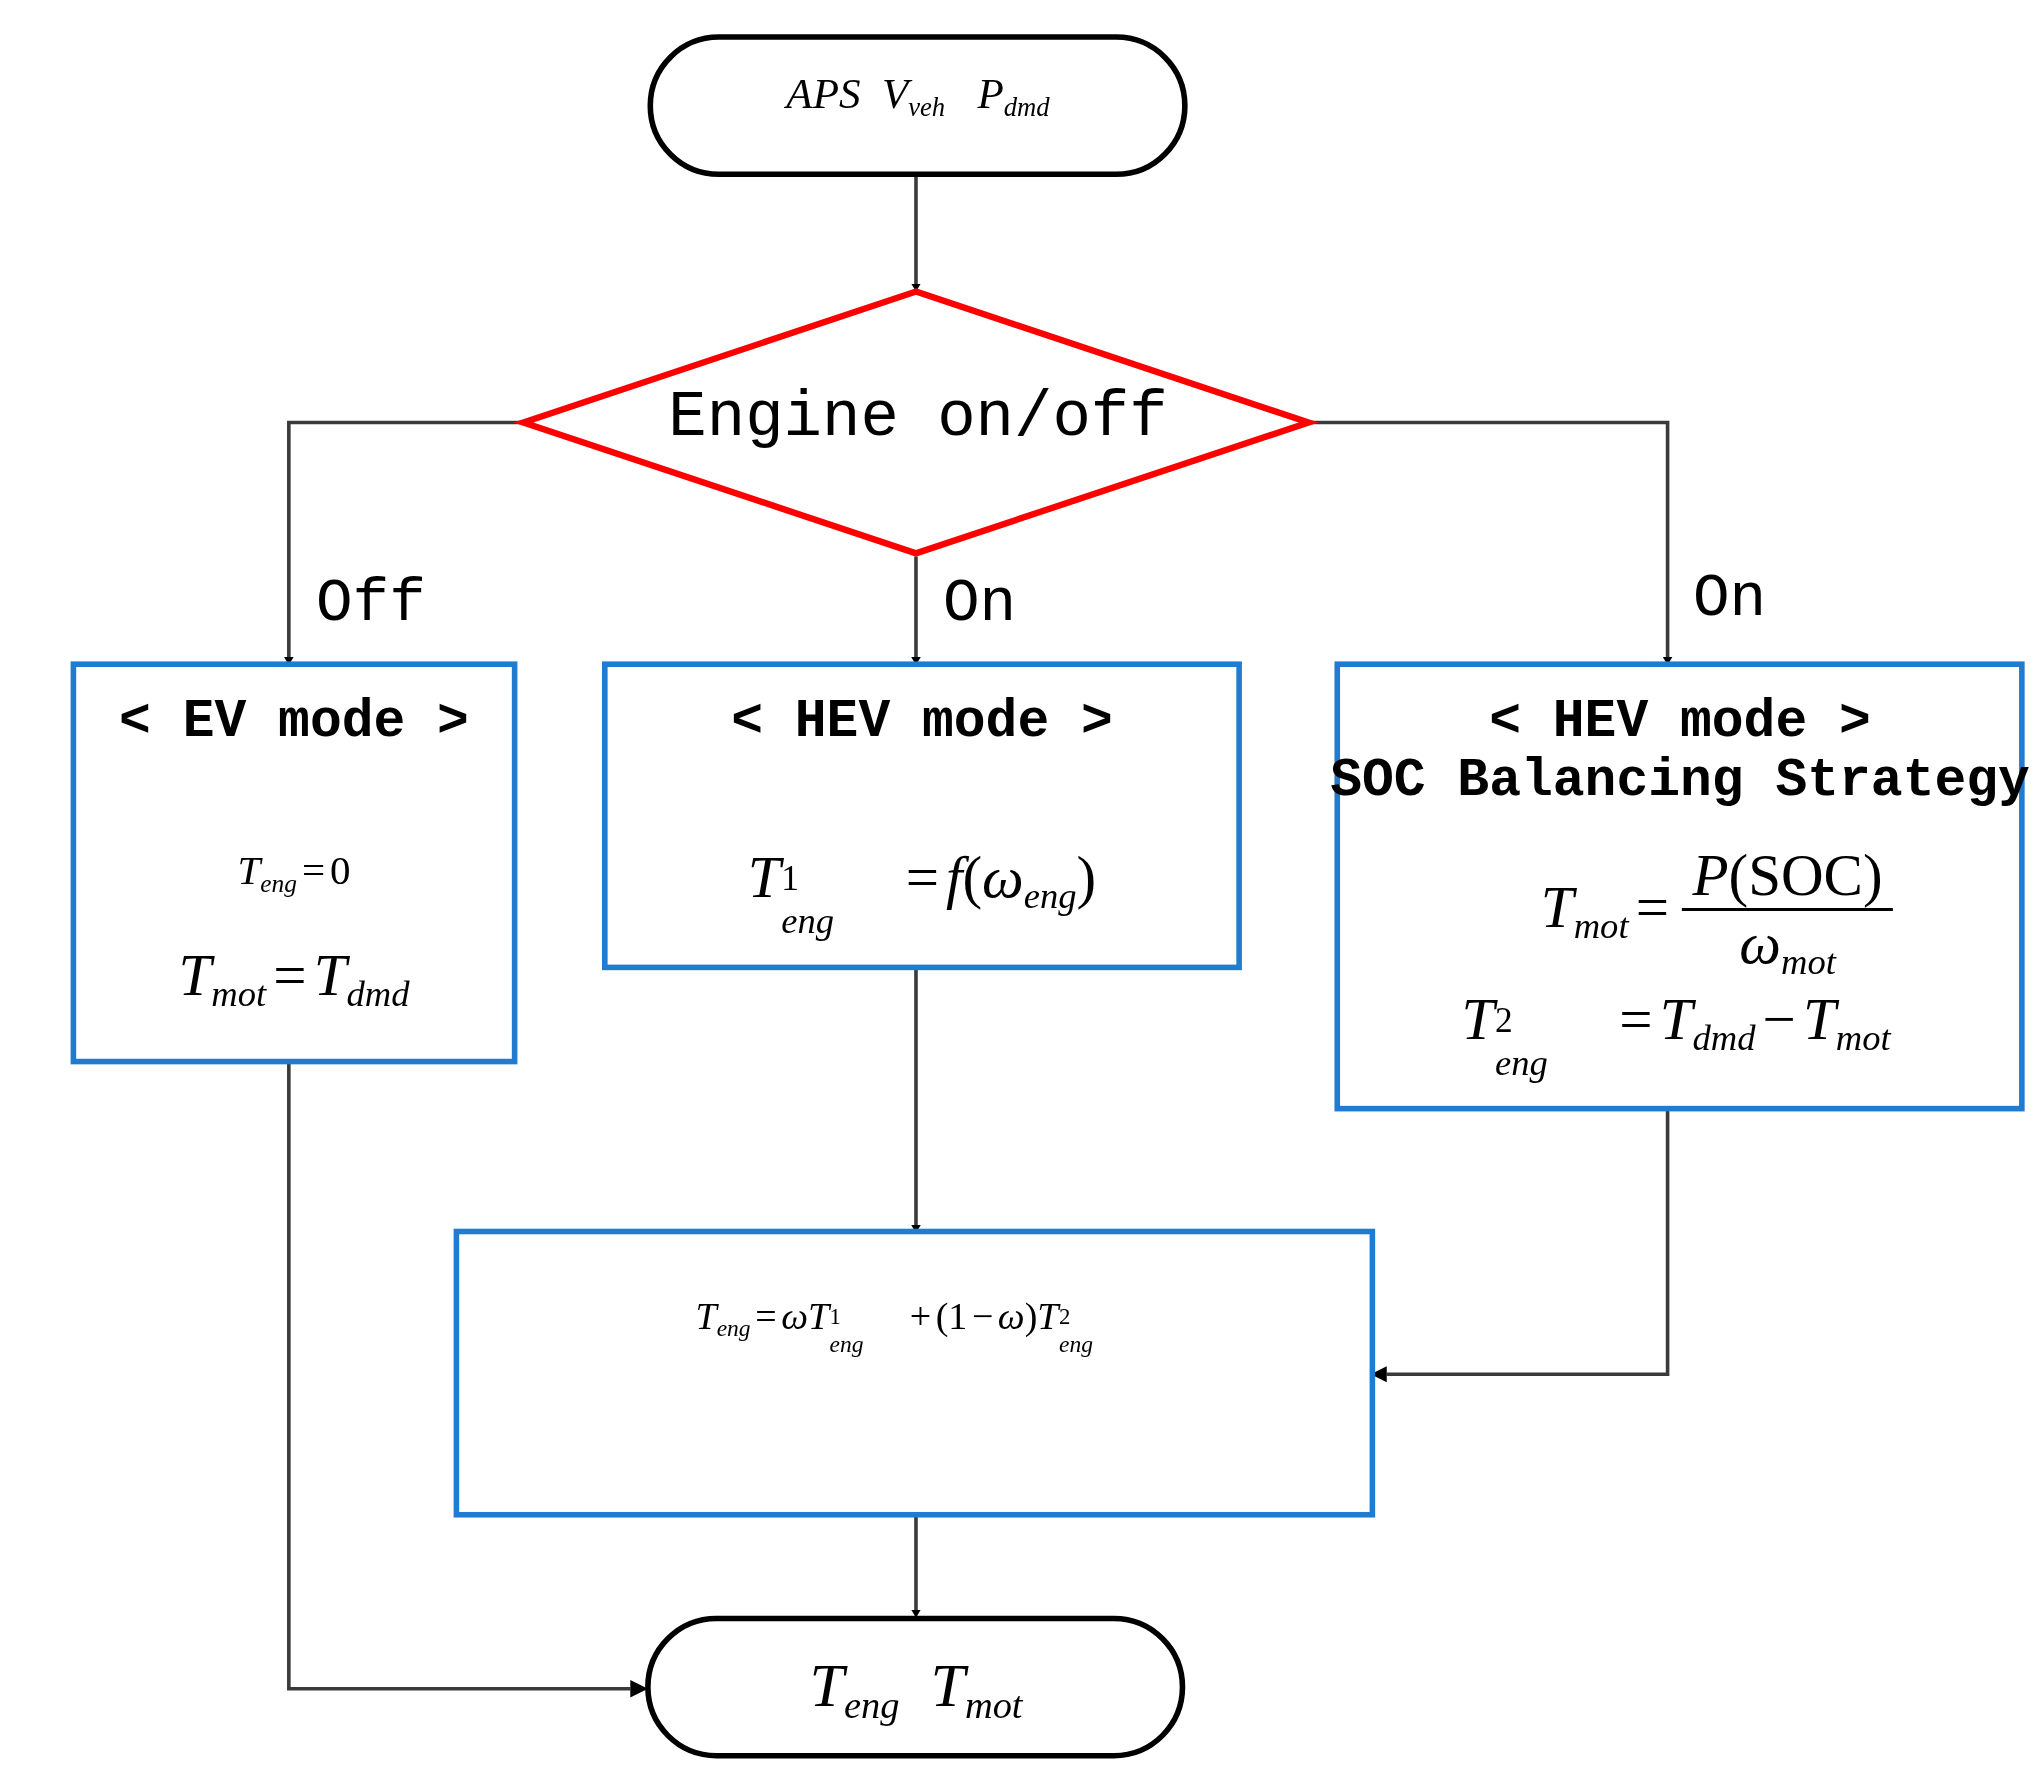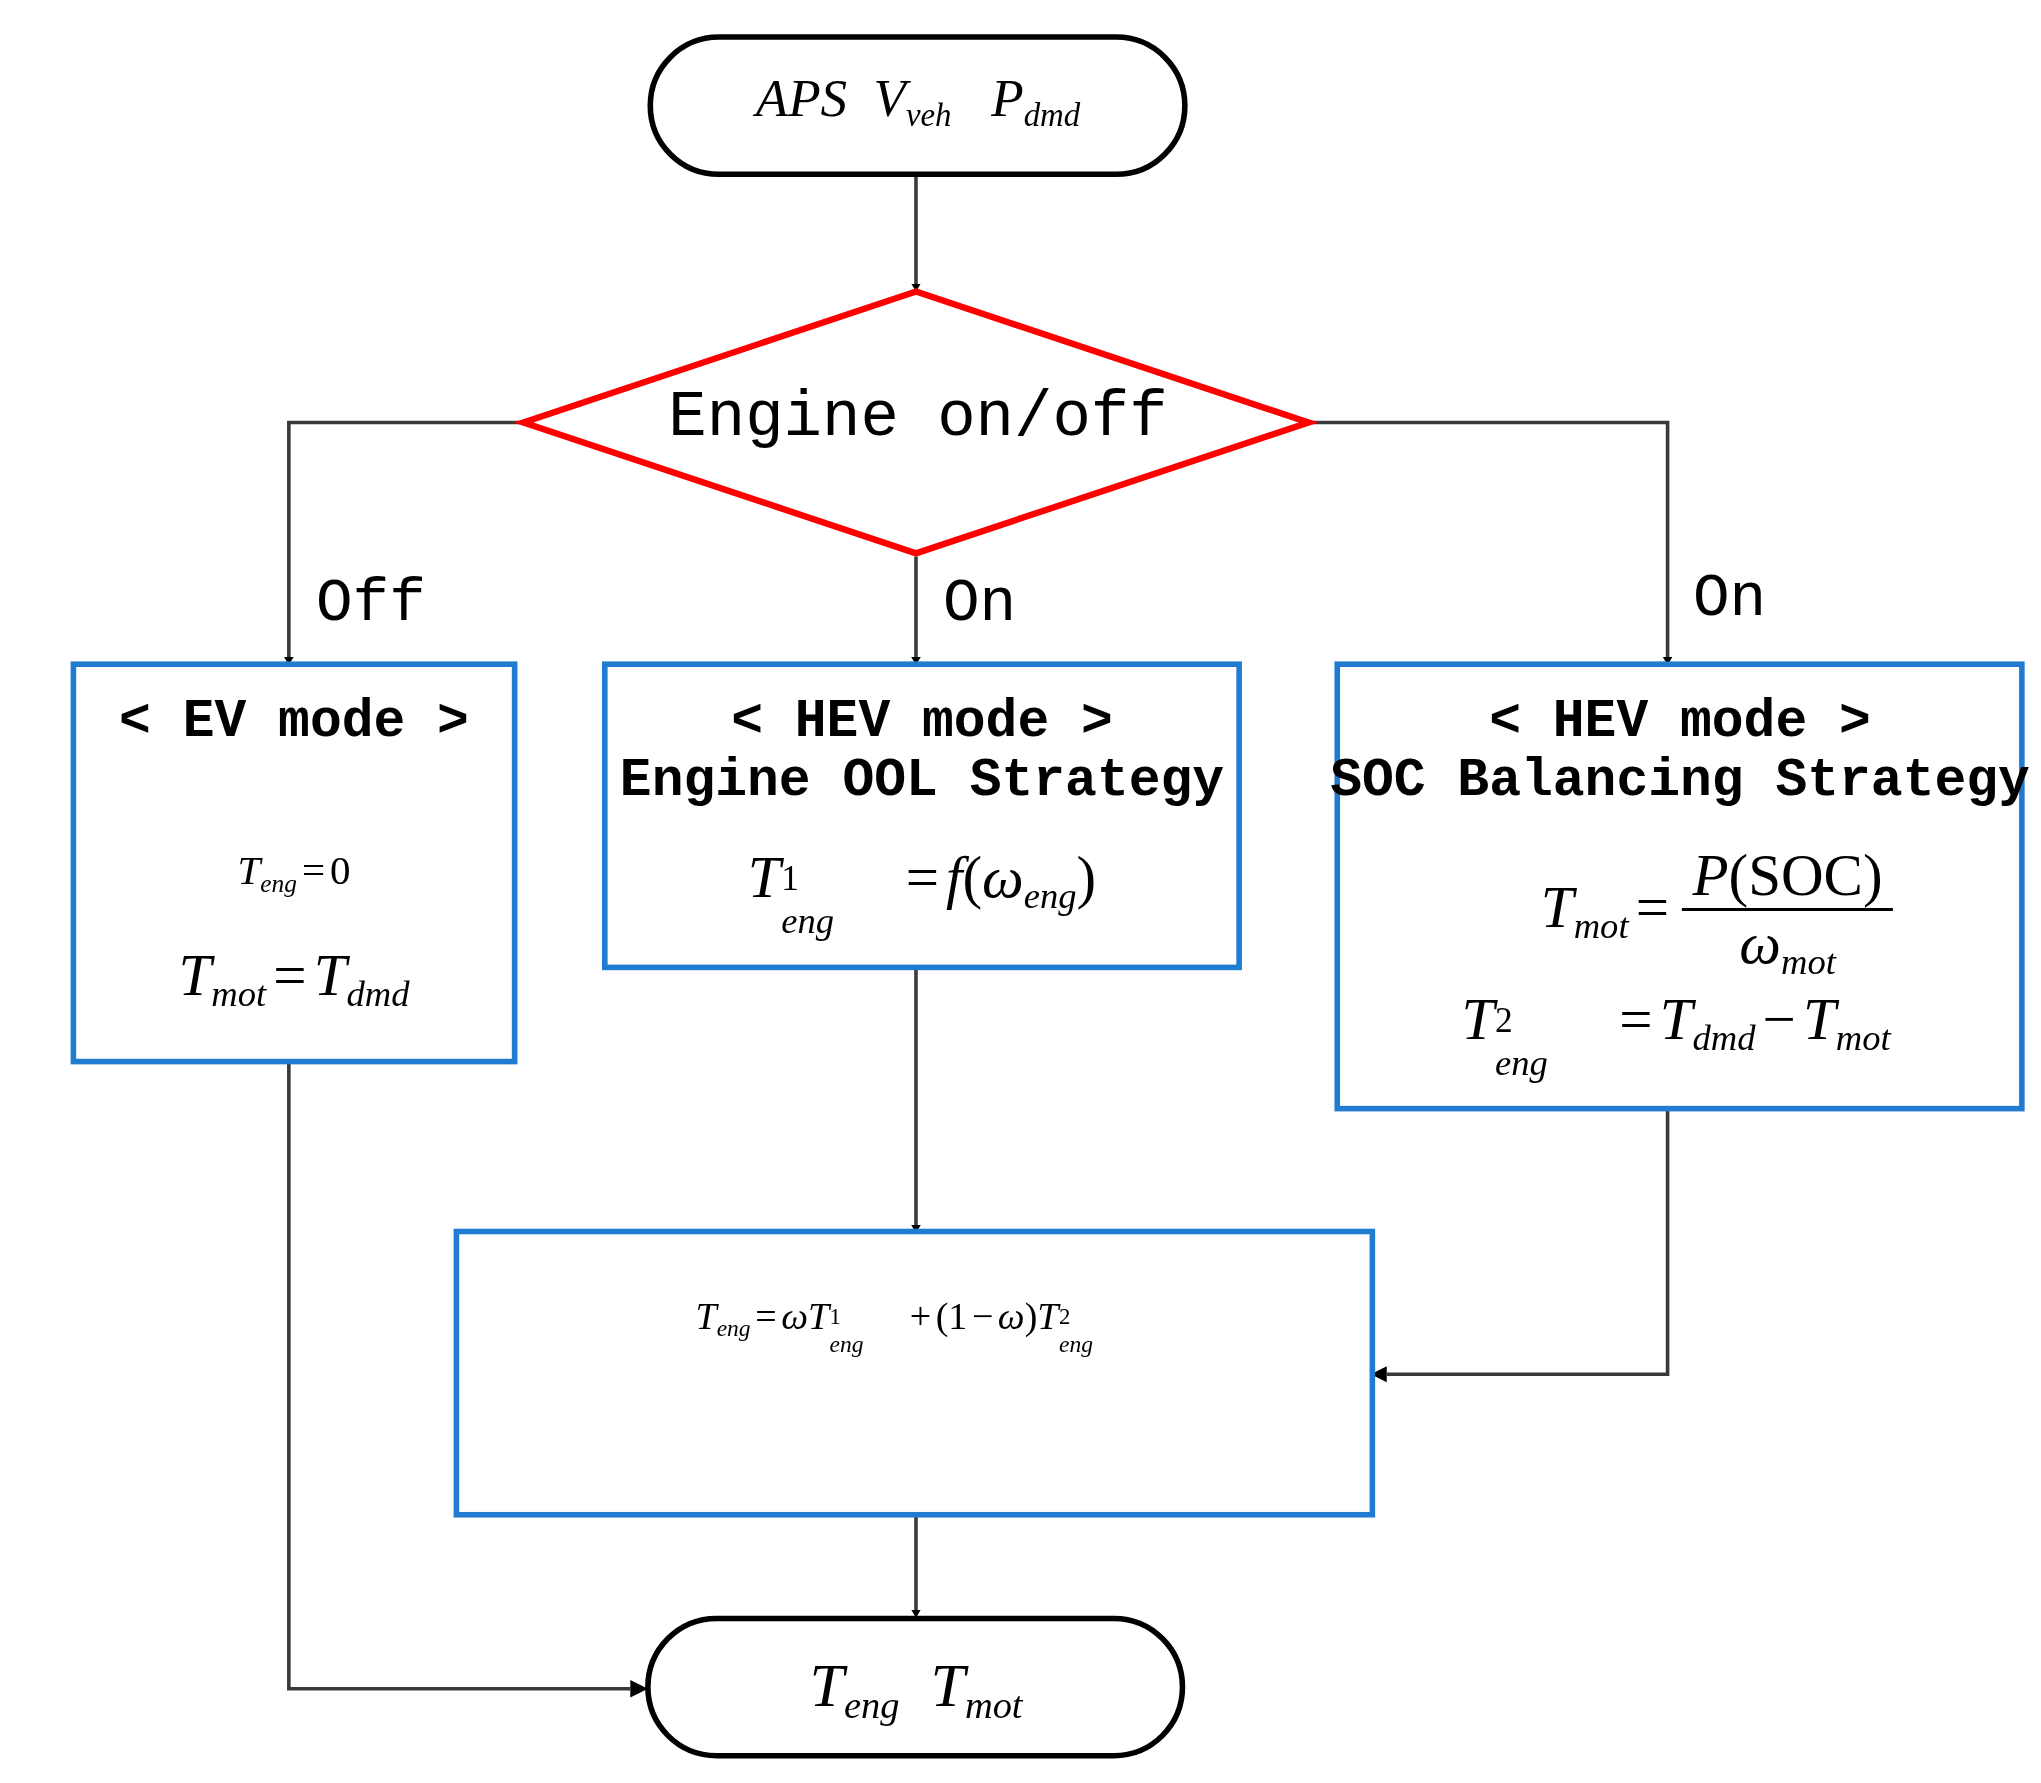--- a/index.html
+++ b/index.html
@@ -156,21 +156,21 @@
 
     <g>
       <rect class="node-stroke-blue" x="572" y="1543" width="1148" height="355"></rect>
     </g>
 
     <g>
       <rect class="node-stroke-dark" x="812" y="2028" width="670" height="172" rx="86" ry="86"></rect>
     </g>
   </svg>
 
-  <div class="lbl ctr m" style="left:918px; top:72px; font-size:53px;">
+  <div class="lbl ctr m" style="left:918px; top:72px; font-size:43px;">
     <span>APS</span>&nbsp;
     <span>V</span><sub class="s">veh</sub>&nbsp;&nbsp;
     <span>P</span><sub class="s">dmd</sub>
   </div>
 
   <div class="lbl ctr serif" style="left:918px; top:386px; font-size:64px;">Engine on/off</div>
 
   <div class="lbl serif" style="left:316px; top:573px; font-size:61px;">Off</div>
 
   <div class="lbl serif" style="left:943px; top:573px; font-size:61px;">On</div>
@@ -182,21 +182,20 @@
   <div class="lbl ctr m" style="left:294px; top:850px; font-size:41px;">
     <span>T</span><sub class="s">eng</sub><span class="op">=</span><span class="up">0</span>
   </div>
 
   <div class="lbl ctr m" style="left:294px; top:946px; font-size:59px;">
     <span>T</span><sub class="s">mot</sub><span class="op">=</span><span>T</span><sub class="s">dmd</sub>
   </div>
 
   <div class="lbl ctr serif bold" style="left:922px; top:696px; font-size:53px;">&lt; HEV mode &gt;</div>
 
-  <div class="lbl ctr serif bold" style="left:922px; top:755px; font-size:53px;">Engine OOL Strategy</div>
 
   <div class="lbl ctr m" style="left:922px; top:848px; font-size:59px;">
     <span>T</span><span class="supsub"><span class="sup">1</span><span class="sub">eng</span></span><span style="display:inline-block;width:2.0em"></span><span class="op">=</span><span>f</span><span class="up">(</span><span>ω</span><sub class="s">eng</sub><span class="up">)</span>
   </div>
 
   <div class="lbl ctr serif bold" style="left:1680px; top:696px; font-size:53px;">&lt; HEV mode &gt;</div>
 
   <div class="lbl ctr serif bold" style="left:1680px; top:755px; font-size:53px;">SOC Balancing Strategy</div>
 
   <div class="lbl ctr m" style="left:1676px; top:850px; font-size:59px;margin-left:44px;">

